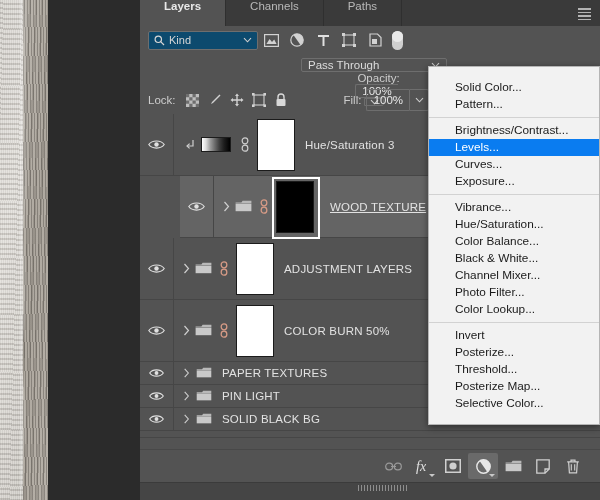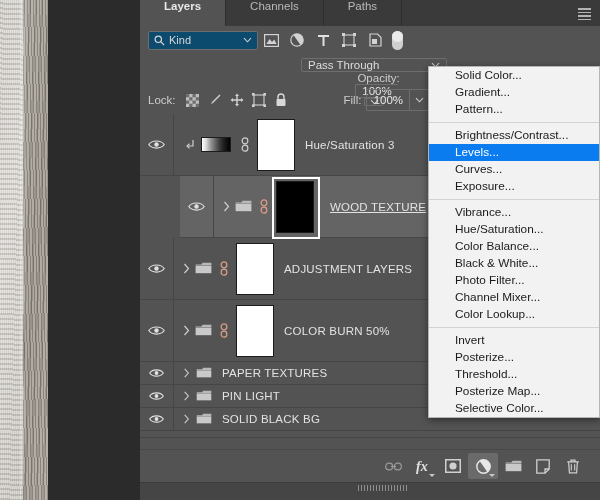--- a/index.html
+++ b/index.html
@@ -83,31 +83,31 @@
   .selbox{position:absolute;left:-5px;top:-5px;width:48px;height:62px;box-sizing:border-box;border:2px solid #fff;}
   .thumb-hs{width:30px;height:15px;margin:0 4px 0 0;flex:none;border:1px solid #1c1c1c;box-sizing:border-box;
     background:linear-gradient(90deg,#ffffff 0%,#dcdcdc 14%,#9a9a9a 30%,#6a6a6a 46%,#3d3d3d 62%,#1e1e1e 78%,#000 100%);}
   .lname{font-size:11.5px;color:#e2e2e2;letter-spacing:.2px;margin-left:4px;}
   .lname.u{text-decoration:underline;}
 
   
   .spacer{position:absolute;left:0;top:437px;width:460px;height:12px;background:#535353;border-top:1px solid #464646;}
   .footer{position:absolute;left:0;top:449px;width:460px;height:33px;background:#535353;
           display:flex;align-items:center;justify-content:flex-end;padding-right:12px;box-sizing:border-box;border-top:1px solid #484848;}
-  .fbtn{width:30px;height:26px;display:flex;align-items:center;justify-content:center;position:relative;border-radius:2px;font-weight:bold;}
+  .fbtn{width:30px;height:26px;display:flex;align-items:center;justify-content:center;position:relative;border-radius:2px;}
   .fbtn.on{background:#6a6a6a;}
   .caret{position:absolute;right:3px;bottom:2px;width:0;height:0;border-left:3px solid transparent;
          border-right:3px solid transparent;border-top:3px solid #c8c8c8;}
   .statusbar{position:absolute;left:0;top:482px;width:460px;height:18px;background:#454545;border-top:1px solid #3b3b3b;}
   .grip{position:absolute;left:218px;top:485px;width:50px;height:6px;
         background:repeating-linear-gradient(90deg,#8e8e8e 0 1px,transparent 1px 3px);}
 
   
   .menu{position:absolute;left:428px;top:66px;width:172px;background:#f2f2f2;
-        border:1px solid #b5b5b5;box-shadow:0 2px 7px rgba(0,0,0,.45);padding:0 0;box-sizing:border-box;}
+        border:1px solid #b5b5b5;box-shadow:0 2px 7px rgba(0,0,0,.45);padding:12px 0;box-sizing:border-box;}
   .mi{height:17px;line-height:17px;padding:0 10px 0 26px;font-size:11.8px;color:#1a1a1a;white-space:nowrap;}
   .mi.hl{background:#0a7cf0;color:#fff;}
   .msep{height:1px;background:#d2d2d2;margin:4px 0;}
 
   svg{display:block;}
 </style>
 </head>
 <body>
 
 <div id="root">
@@ -499,38 +499,37 @@
       </div>
     </div>
 
     <div class="statusbar"></div>
     <div class="grip"></div>
   </div>
 
   <div class="menu">
     <div>
       <div class="mi">Solid Color...</div>
-      <div class="mi">Gradient...</div>
       <div class="mi">Pattern...</div>
     </div>
     <div class="msep"></div>
     <div>
       <div class="mi">Brightness/Contrast...</div>
       <div class="mi hl">Levels...</div>
       <div class="mi">Curves...</div>
       <div class="mi">Exposure...</div>
     </div>
     <div class="msep"></div>
     <div>
       <div class="mi">Vibrance...</div>
       <div class="mi">Hue/Saturation...</div>
       <div class="mi">Color Balance...</div>
       <div class="mi">Black &amp; White...</div>
+      <div class="mi">Channel Mixer...</div>
       <div class="mi">Photo Filter...</div>
-      <div class="mi">Channel Mixer...</div>
       <div class="mi">Color Lookup...</div>
     </div>
     <div class="msep"></div>
     <div>
       <div class="mi">Invert</div>
       <div class="mi">Posterize...</div>
       <div class="mi">Threshold...</div>
       <div class="mi">Posterize Map...</div>
       <div class="mi">Selective Color...</div>
     </div>

